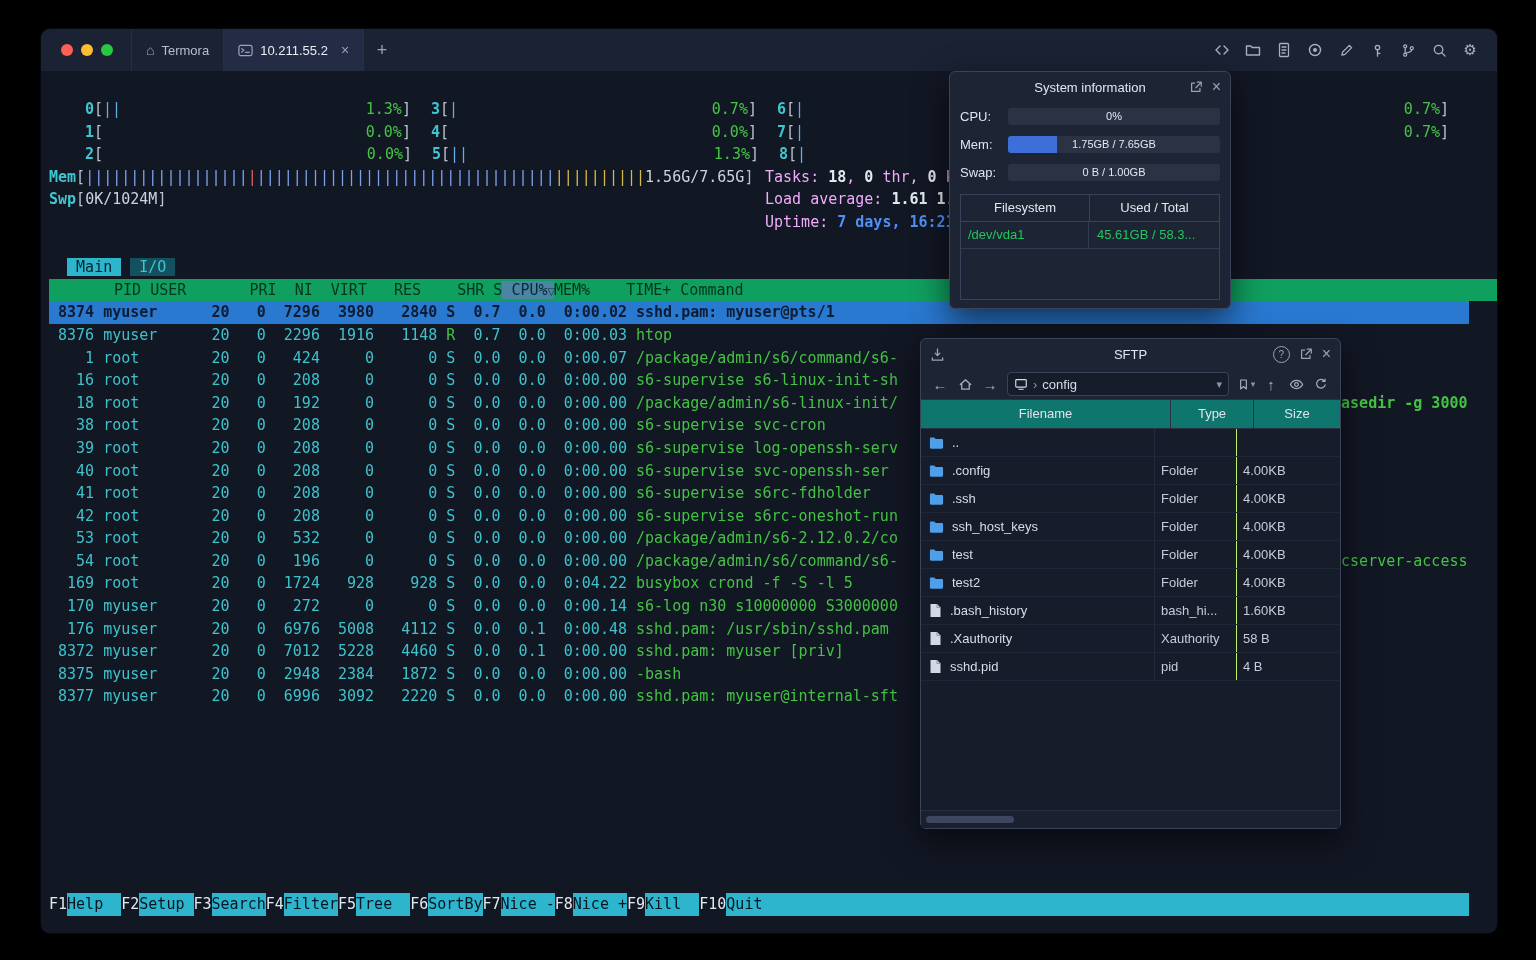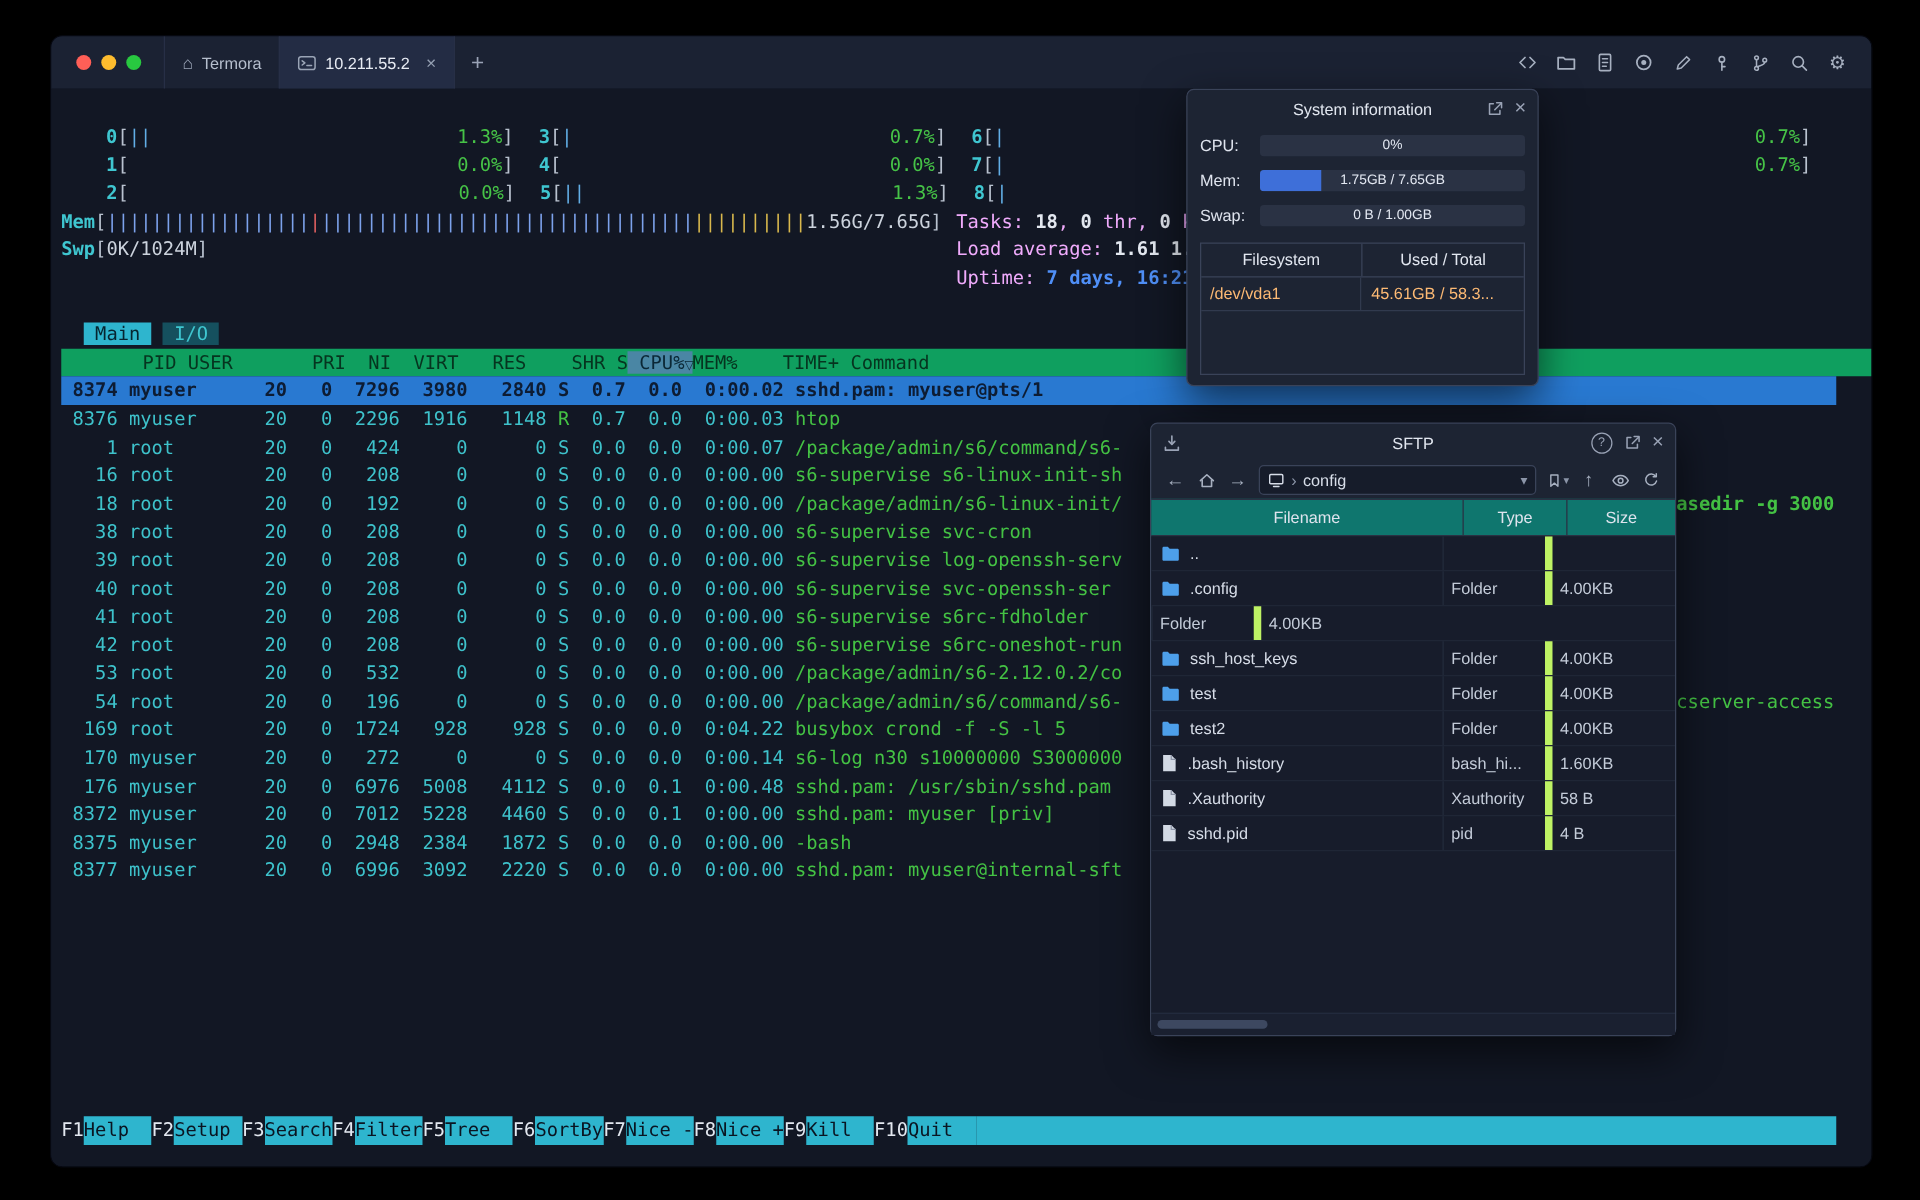--- a/index.html
+++ b/index.html
@@ -59,41 +59,41 @@
   .sysinfo{left:908px;top:42px;width:280px;height:236px;}
   .si-row{display:flex;align-items:center;height:28px;padding:0 10px;}
   .si-label{width:48px;color:#dfe4ee;}
   .si-bar{flex:1;height:17px;background:#2a3244;border-radius:3px;position:relative;overflow:hidden;}
   .si-fill{position:absolute;left:0;top:0;bottom:0;background:#3e6fd9;}
   .si-text{position:absolute;left:0;width:100%;text-align:center;font-size:11px;line-height:17px;color:#e3e8f2;}
   .fs-table{margin:8px 10px 0;border:1px solid #3a4359;}
   .fs-hrow{display:flex;height:26px;line-height:26px;border-bottom:1px solid #3a4359;text-align:center;color:#e2e7f0;}
   .fs-hrow .fc1{width:128px;border-right:1px solid #3a4359;}
   .fs-hrow .fc2{flex:1;}
-  .fs-row{display:flex;height:26px;line-height:26px;border-bottom:1px solid #313a4e;color:#fdba74;}
+  .fs-row{display:flex;height:26px;line-height:26px;border-bottom:1px solid #313a4e;color:#22c55e;}
   .fs-row .fc1{width:128px;border-right:1px solid #313a4e;padding-left:7px;box-sizing:border-box;}
   .fs-row .fc2{flex:1;padding-left:8px;}
   .fs-empty{height:50px;}
   
   .sftp{left:879px;top:309px;width:421px;height:491px;display:flex;flex-direction:column;box-sizing:border-box;}
   .sftp-toolbar{height:30px;display:flex;align-items:center;gap:3px;padding:0 8px;color:#a7b0c0;}
   .nav-btn{width:22px;height:22px;display:flex;align-items:center;justify-content:center;font-size:15px;border-radius:4px;}
   .path-box{flex:1;height:22px;border:1px solid #3a4359;border-radius:4px;display:flex;align-items:center;gap:5px;padding:0 6px;background:#161c2a;color:#d7dde8;margin:0 3px;font-size:13px;}
   .path-sep{color:#8b95a8;}
   .path-caret{margin-left:auto;color:#8b95a8;font-size:11px;}
   .mini-caret{font-size:9px;margin-left:1px;color:#8b95a8;}
   .sftp-thead{display:flex;height:28px;line-height:28px;border-top:1px solid #2a3143;border-bottom:1px solid #2a3143;background:#0f766e;text-align:center;color:#dfe4ee;}
   .th-name{flex:1;}
   .th-type{width:82px;border-left:1px solid #2a3143;}
   .th-size{width:86px;border-left:1px solid #2a3143;}
   .sftp-body{flex:1;overflow:hidden;background:#171c2b;position:relative;}
   .f-row{display:flex;height:27px;align-items:stretch;border-bottom:1px solid #1f2636;font-size:13px;}
   .f-name{flex:1;display:flex;align-items:center;gap:8px;padding-left:8px;color:#d7dde8;overflow:hidden;}
   .f-type{width:82px;border-left:1px solid #232b3d;padding-left:6px;display:flex;align-items:center;color:#c4ccd9;box-sizing:border-box;}
-  .f-size{width:104px;border-left:6px solid #bef264;padding-left:6px;display:flex;align-items:center;color:#c4ccd9;box-sizing:border-box;}
+  .f-size{width:104px;border-left:1px solid #bef264;padding-left:6px;display:flex;align-items:center;color:#c4ccd9;box-sizing:border-box;}
   .f-icon{display:flex;align-items:center;}
   .sftp-scroll{height:13px;display:flex;align-items:center;padding:2px 5px;background:#1a2030;border-top:1px solid #262e42;}
   .scroll-thumb{width:88px;height:7px;background:#3d4860;border-radius:4px;}
   .q-circle{width:15px;height:15px;border:1.2px solid #9aa3b6;border-radius:50%;font-size:10px;display:flex;align-items:center;justify-content:center;}
   svg{display:block;}
 </style>
 </head>
 <body>
 
 <div class="window">
@@ -351,20 +351,28 @@
               <svg width="15" height="14" viewBox="0 0 16 14" fill="#4d9fea">
                 <path d="M1 2.2C1 1.55 1.55 1 2.2 1h3.4l1.6 1.7h6.6c.66 0 1.2.54 1.2 1.2v7.9c0 .66-.54 1.2-1.2 1.2H2.2C1.55 13 1 12.45 1 11.8z"></path>
               </svg>
             </span>
             <span>.config</span>
           </div>
           <div class="f-type">Folder</div>
           <div class="f-size">4.00KB</div>
         </div>
         <div class="f-row">
+          <div class="f-name">
+            <span class="f-icon">
+              <svg width="15" height="14" viewBox="0 0 16 14" fill="#4d9fea">
+                <path d="M1 2.2C1 1.55 1.55 1 2.2 1h3.4l1.6 1.7h6.6c.66 0 1.2.54 1.2 1.2v7.9c0 .66-.54 1.2-1.2 1.2H2.2C1.55 13 1 12.45 1 11.8z"></path>
+              </svg>
+            </span>
+            <span>.ssh</span>
+          </div>
           <div class="f-type">Folder</div>
           <div class="f-size">4.00KB</div>
         </div>
         <div class="f-row">
           <div class="f-name">
             <span class="f-icon">
               <svg width="15" height="14" viewBox="0 0 16 14" fill="#4d9fea">
                 <path d="M1 2.2C1 1.55 1.55 1 2.2 1h3.4l1.6 1.7h6.6c.66 0 1.2.54 1.2 1.2v7.9c0 .66-.54 1.2-1.2 1.2H2.2C1.55 13 1 12.45 1 11.8z"></path>
               </svg>
             </span>

